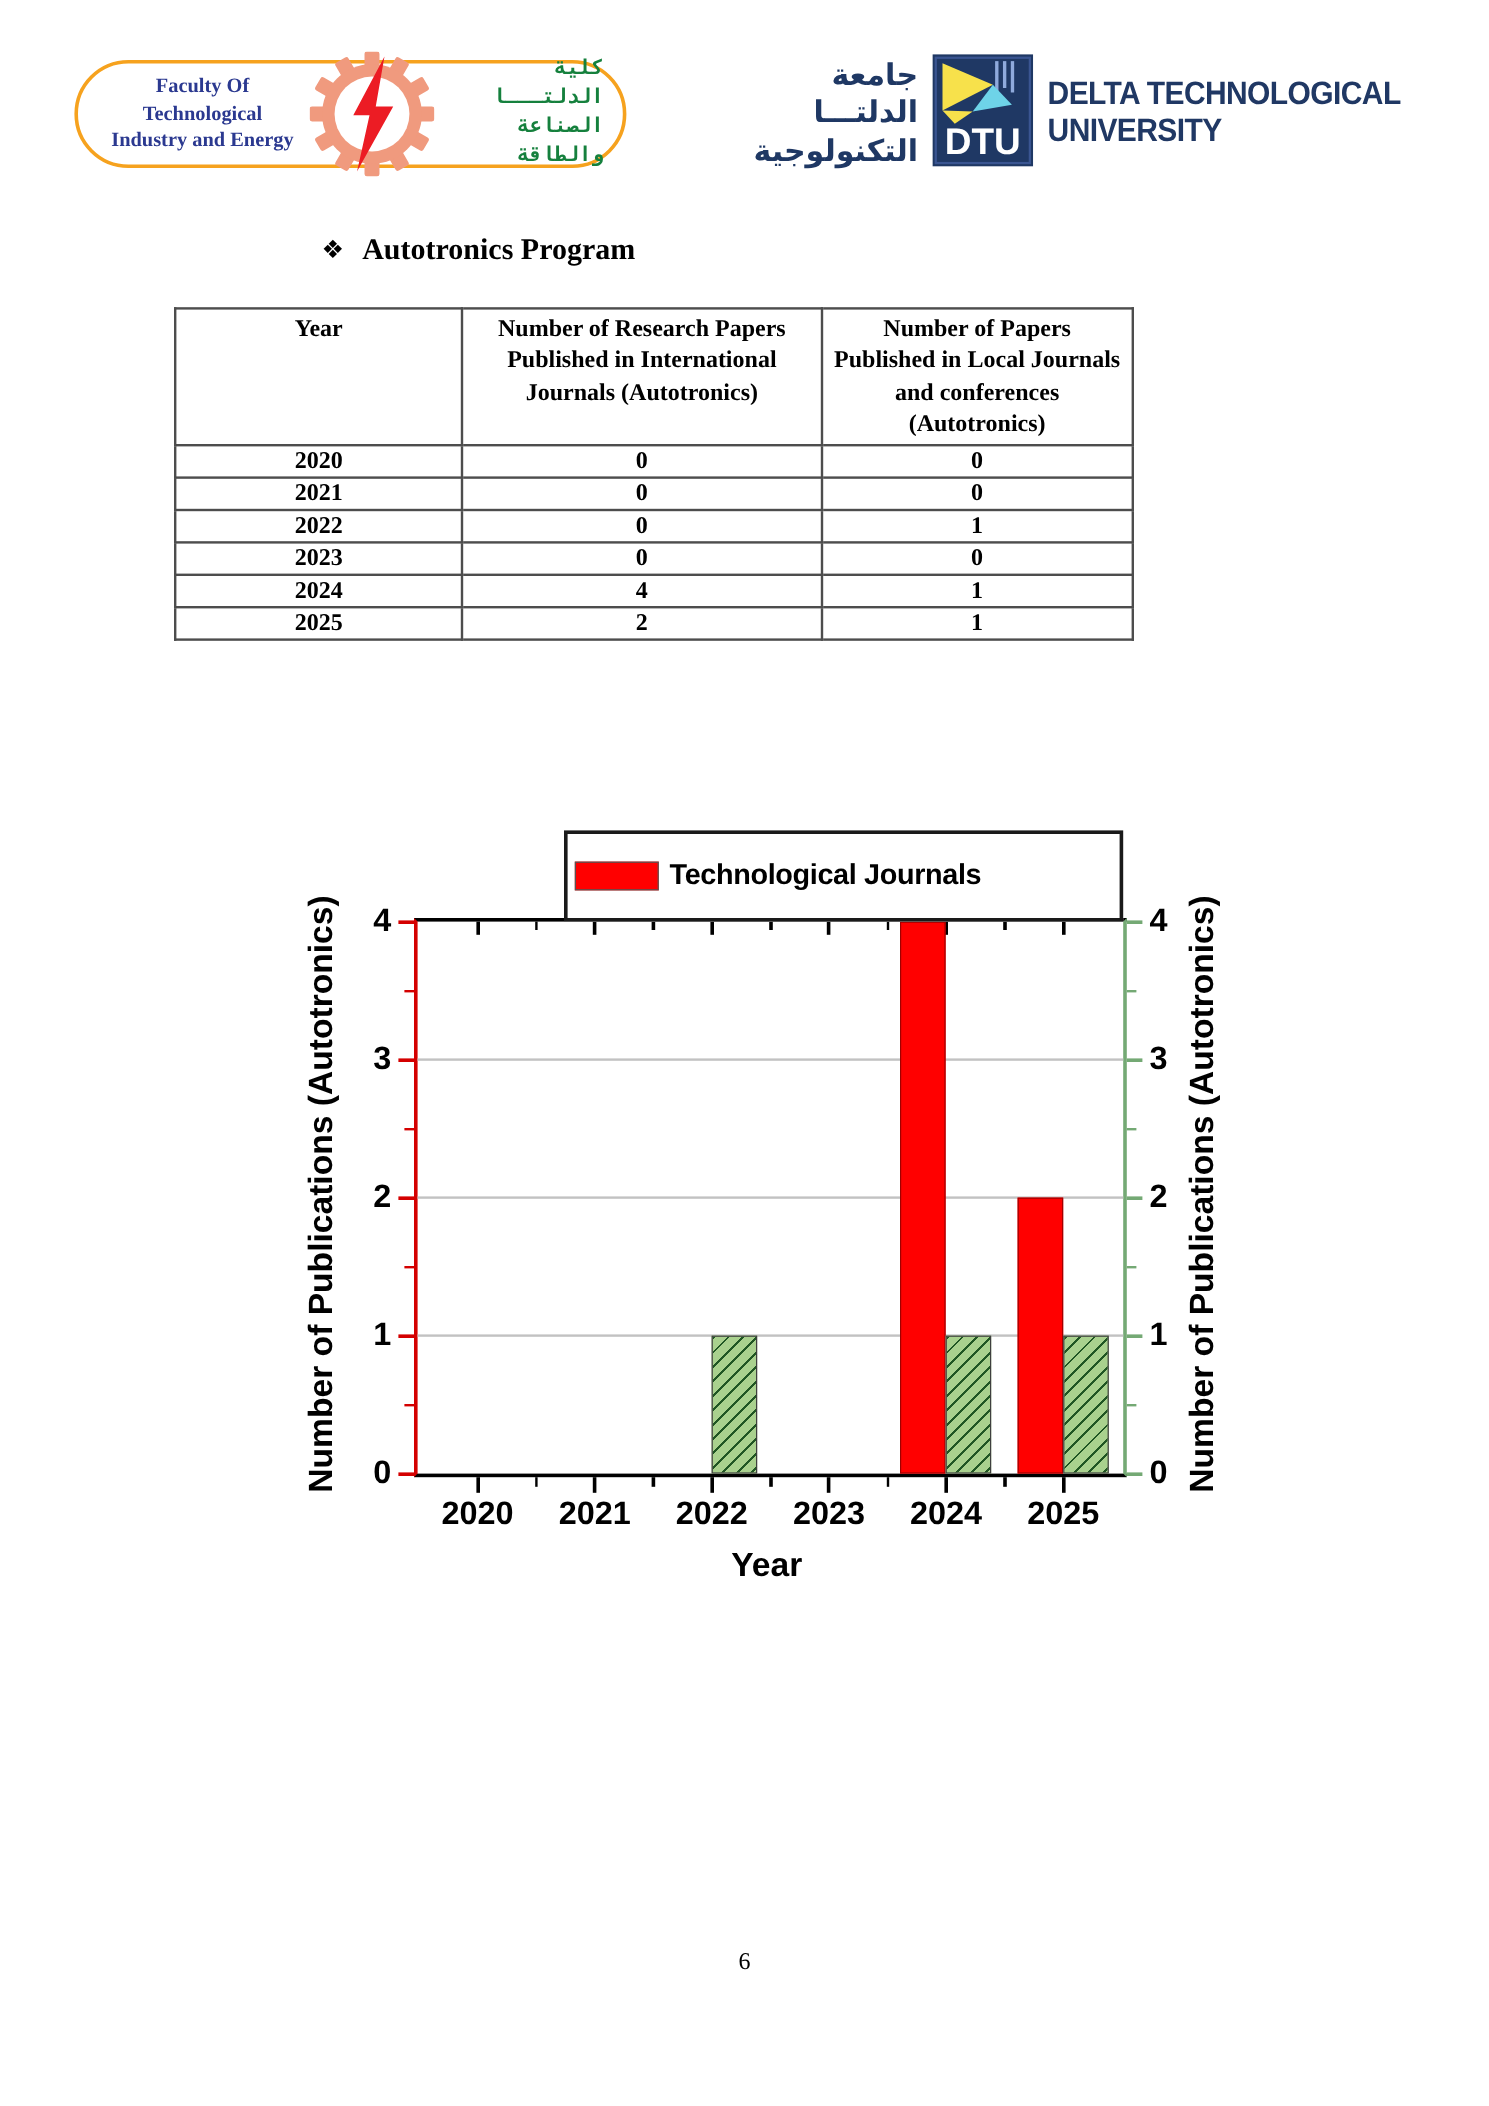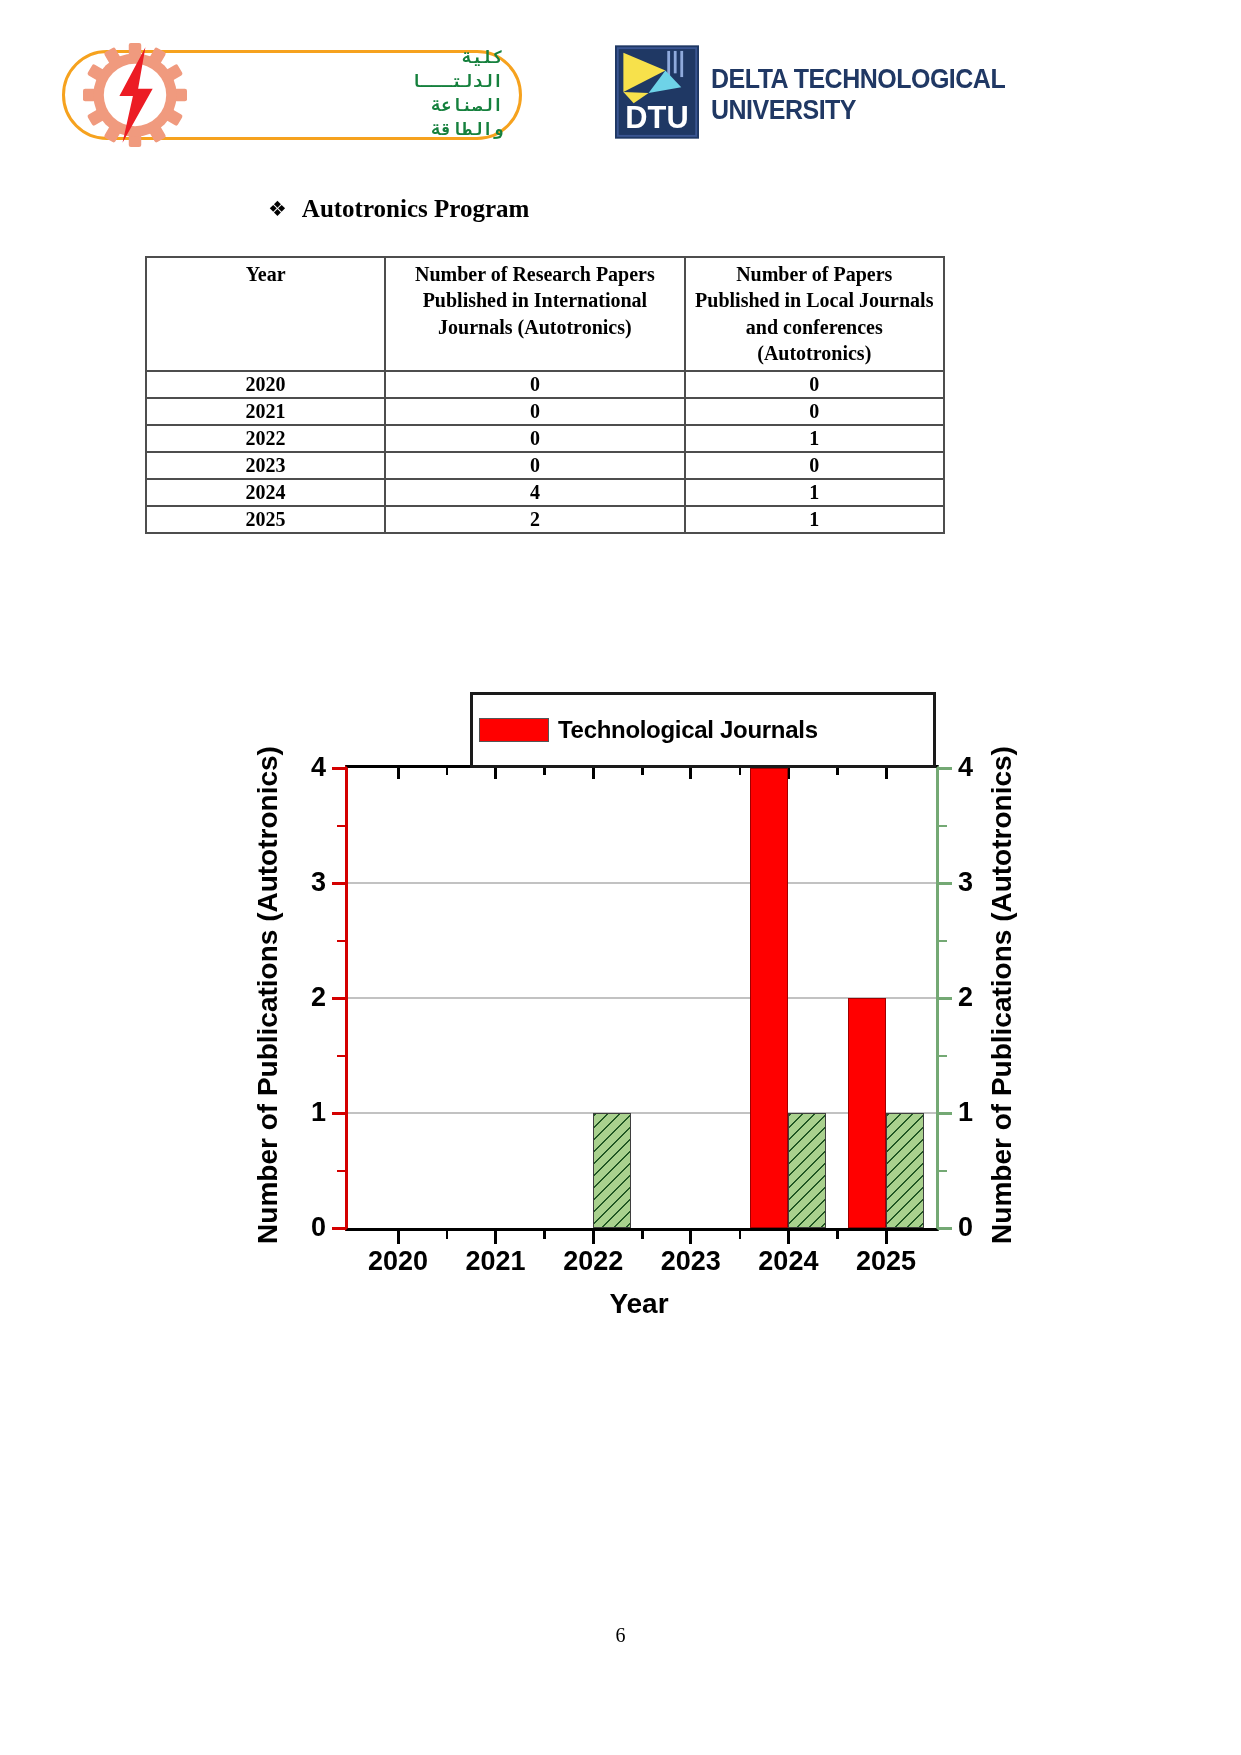--- a/index.html
+++ b/index.html
@@ -68,20 +68,25 @@
     font:bold 28px "Liberation Sans",sans-serif;}
 
   #page-num{position:absolute;left:0;width:100%;top:1624px;text-align:center;font-size:20px;}
 </style>
 </head>
 <body>
 
 <div class="page">
 
   <div id="faculty-logo">
+    <div class="fac-en">
+      <div>Faculty Of</div>
+      <div>Technological</div>
+      <div>Industry and Energy</div>
+    </div>
     <div class="gear-wrap">
       <svg viewBox="0 0 100 100" width="104" height="104">
         <g fill="#F09A7E">
           <rect x="44" y="0" width="12" height="16" rx="2"></rect>
           <rect x="44" y="0" width="12" height="16" rx="2" transform="rotate(30 50 50)"></rect>
           <rect x="44" y="0" width="12" height="16" rx="2" transform="rotate(60 50 50)"></rect>
           <rect x="44" y="0" width="12" height="16" rx="2" transform="rotate(90 50 50)"></rect>
           <rect x="44" y="0" width="12" height="16" rx="2" transform="rotate(120 50 50)"></rect>
           <rect x="44" y="0" width="12" height="16" rx="2" transform="rotate(150 50 50)"></rect>
           <rect x="44" y="0" width="12" height="16" rx="2" transform="rotate(180 50 50)"></rect>
@@ -97,20 +102,24 @@
       </svg>
     </div>
     <div class="fac-ar">
       <div>كلية</div>
       <div>الدلتـــا</div>
       <div>الصناعة والطاقة</div>
     </div>
   </div>
 
   <div id="university-logo">
+    <div class="uni-ar">
+      <div>جامعة الدلتـــا</div>
+      <div>التكنولوجية</div>
+    </div>
     <div class="uni-emblem">
       <svg viewBox="0 0 90 100" width="84" height="94">
         <rect width="90" height="100" fill="#1F3864"></rect>
         <rect x="3" y="3" width="84" height="94" fill="none" stroke="#3a5591" stroke-width="2"></rect>
         <rect x="56" y="6" width="3" height="28" fill="#8FAADC"></rect>
         <rect x="63" y="6" width="3" height="24" fill="#8FAADC"></rect>
         <rect x="70" y="6" width="3" height="28" fill="#8FAADC"></rect>
         <polygon points="9,8 54,27 9,50" fill="#F7E14B"></polygon>
         <polygon points="54,27 71,45 36,51" fill="#6ED3E8"></polygon>
         <polygon points="9,50 36,51 20,62" fill="#F7E14B"></polygon>

